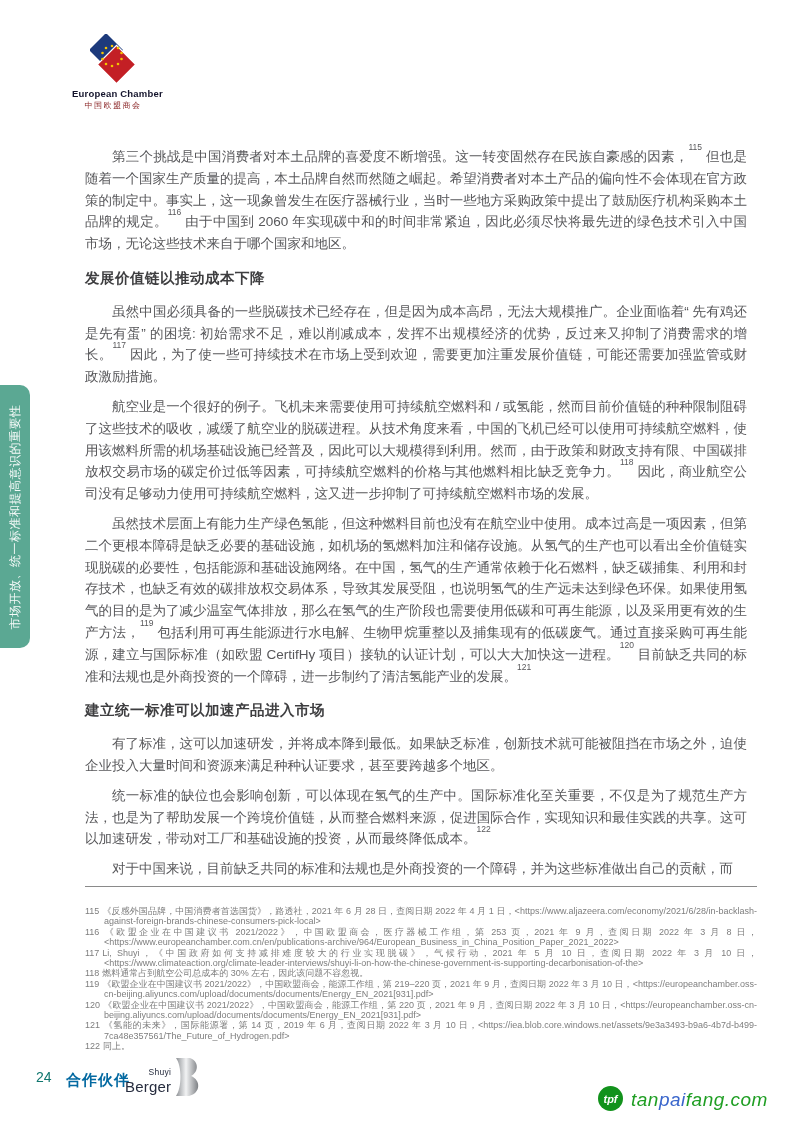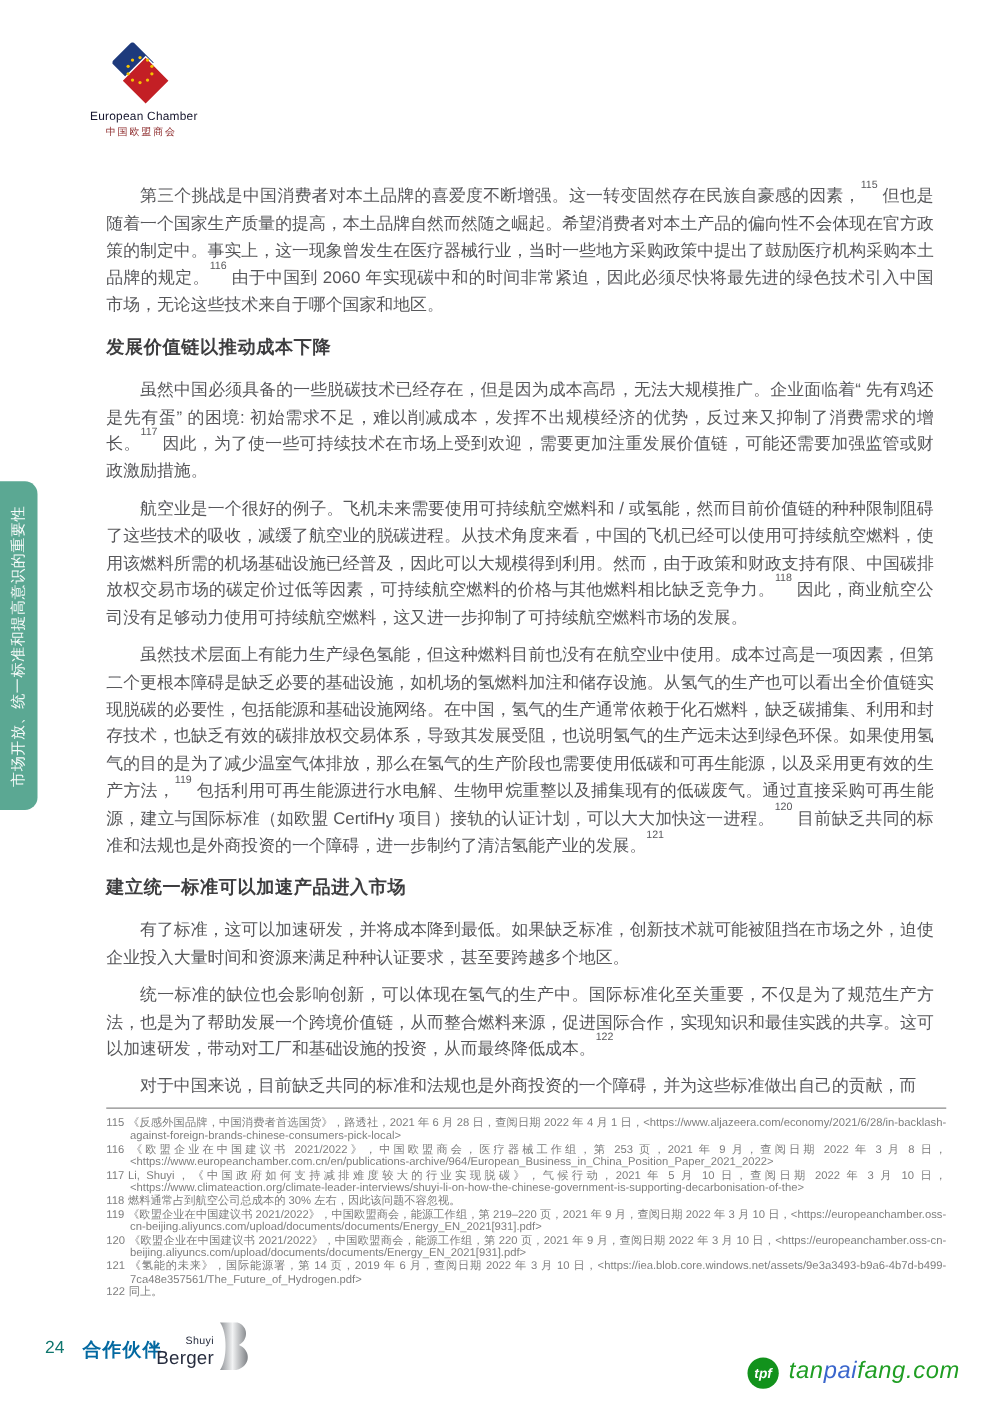--- a/index.html
+++ b/index.html
@@ -2,56 +2,56 @@
 <html><head>
 <meta charset="utf-8">
 <style>
   html,body{margin:0;padding:0;background:#ffffff;}
   .page{position:relative;width:793px;height:1122px;background:#ffffff;overflow:hidden;
         font-family:"Liberation Sans","DejaVu Sans",sans-serif;}
 
   
   .chamber-logo{position:absolute;left:72px;top:34px;width:82px;text-align:center;}
   .chamber-logo svg{display:block;margin:0 auto 2px auto;}
-  .logo-en{font-size:9.5px;font-weight:normal;color:#14142c;white-space:nowrap;letter-spacing:.2px;}
+  .logo-en{font-size:9.5px;font-weight:bold;color:#14142c;white-space:nowrap;letter-spacing:.2px;}
   .logo-zh{font-size:8px;color:#8d2a2b;letter-spacing:1.5px;margin-top:1px;}
 
   
   .side-tab{position:absolute;left:0;top:385px;width:30px;height:263px;background:#5ba893;
             border-radius:0 10px 10px 0;}
   .side-tab-text{position:absolute;left:50%;top:50%;
                  transform:translate(-50%,-50%) rotate(-90deg);
                  white-space:nowrap;color:rgba(255,255,255,.95);
                  font-size:12px;letter-spacing:.5px;}
 
   
   .content{position:absolute;left:85px;top:146px;width:662px;color:#57575a;
            font-size:13.5px;line-height:21.8px;text-align:justify;}
   .content p{margin:0 0 8px 0;text-indent:2em;}
   .content p.last{margin-bottom:0;}
   .content sup{font-size:8.5px;line-height:0;vertical-align:top;position:relative;top:1px;color:#57575a;}
   h3.sec{font-size:14.5px;font-weight:bold;color:#3e3e40;margin:13px 0 11px 0;letter-spacing:.5px;}
 
   
   .footnotes{position:absolute;left:85px;top:886px;width:672px;border-top:1px solid #8a8a8a;
-             padding-top:6px;font-size:9px;line-height:10.4px;color:#7e7e7e;text-align:justify;}
+             padding-top:19px;font-size:9px;line-height:10.4px;color:#7e7e7e;text-align:justify;}
   .fn{margin:0;padding-left:19px;text-indent:-19px;}
   .fn-num{margin-right:3px;}
 
   
   .page-num{position:absolute;left:36px;top:1069px;font-size:14px;color:#0f766e;}
   .partner-label{position:absolute;left:66px;top:1071px;font-size:15px;font-weight:bold;color:#0369a1;letter-spacing:1px;}
   .rb-logo{position:absolute;left:125px;top:1057px;display:flex;align-items:flex-end;}
   .rb-text{display:flex;flex-direction:column;align-items:flex-end;}
   .rb-top{font-size:8.5px;color:#262c3e;letter-spacing:.3px;line-height:9px;}
   .rb-bottom{font-size:15px;color:#262c3e;line-height:20px;letter-spacing:.2px;}
   .rb-b{margin-left:3px;}
 
   
-  .watermark{position:absolute;left:598px;top:1086px;display:flex;align-items:flex-start;}
+  .watermark{position:absolute;left:598px;top:1086px;display:flex;align-items:flex-end;}
   .wm-icon{width:25px;height:25px;border-radius:50%;background:#12921c;color:#ffffff;
            display:flex;align-items:center;justify-content:center;
            font-size:11px;font-weight:bold;font-style:italic;margin-right:8px;}
   .wm-text{font-size:19px;font-weight:normal;font-style:italic;letter-spacing:.5px;white-space:nowrap;}
   .wm-green{color:#1f9e23;}
   .wm-blue{color:#3a66cc;}
 </style>
 </head>
 <body>
 

